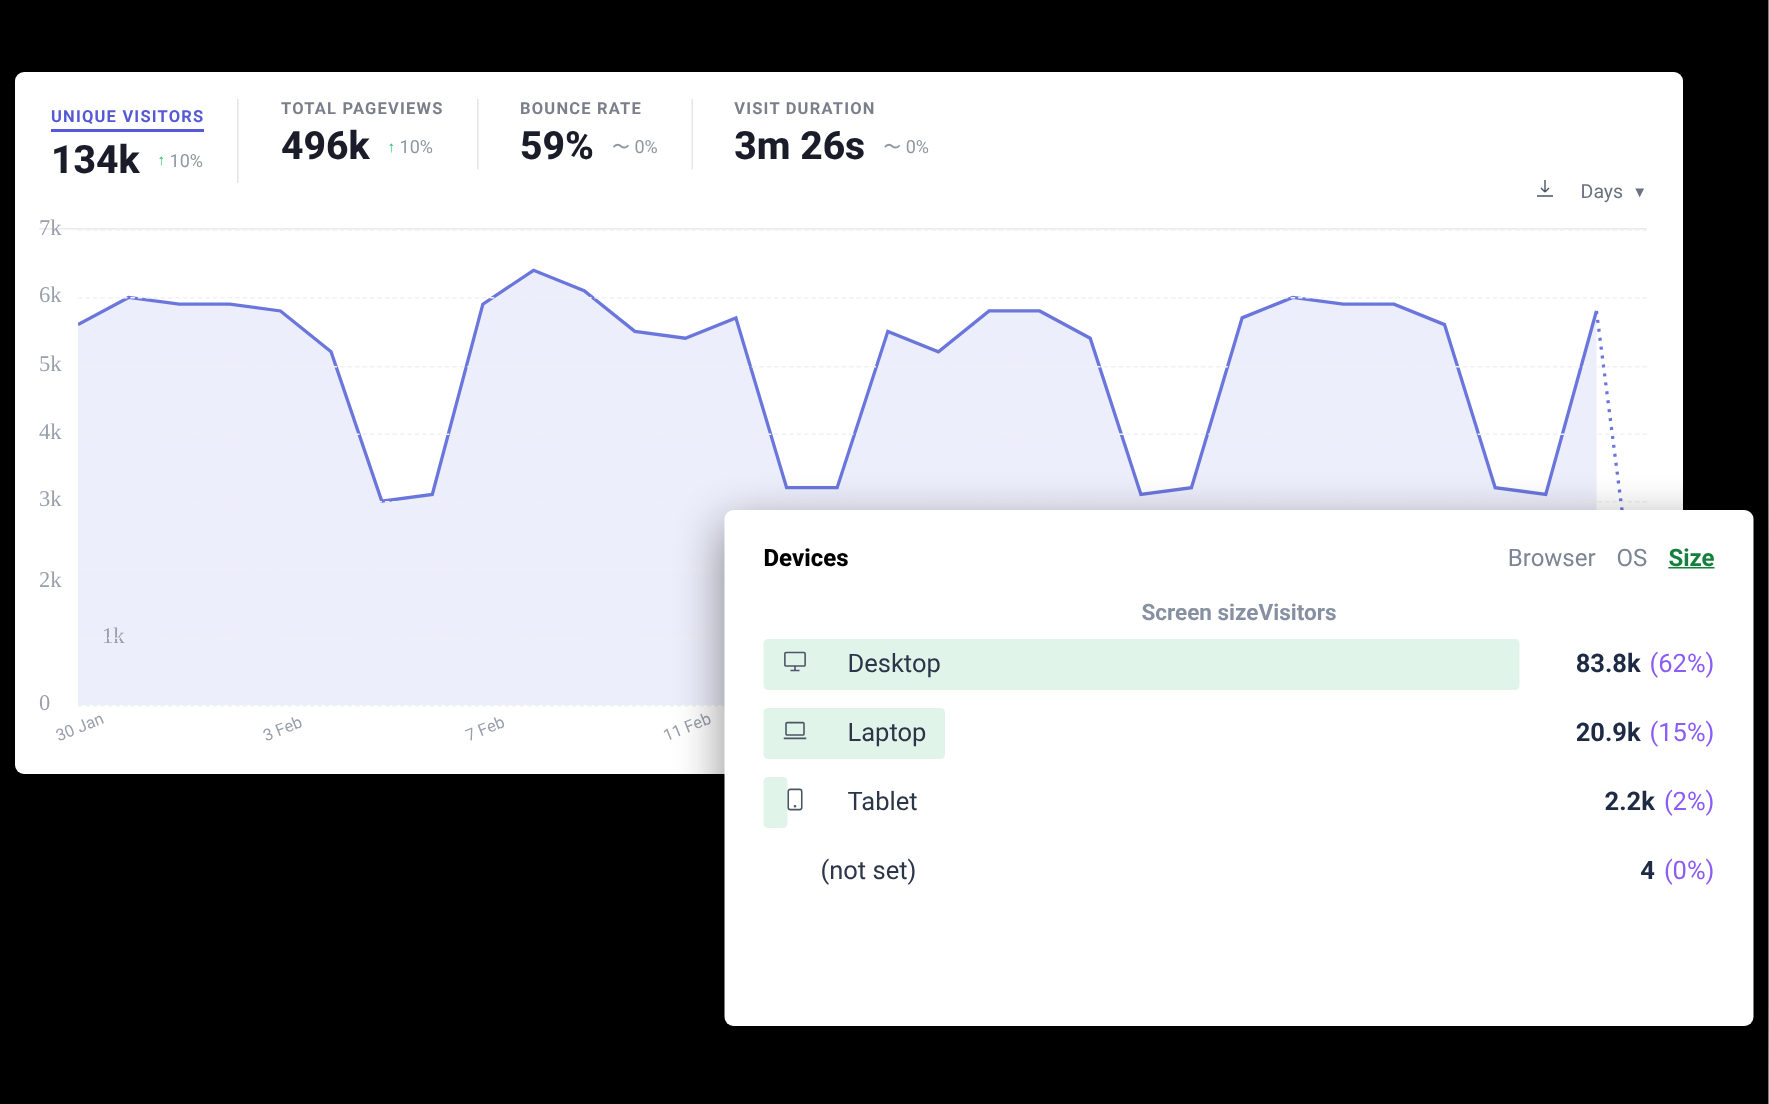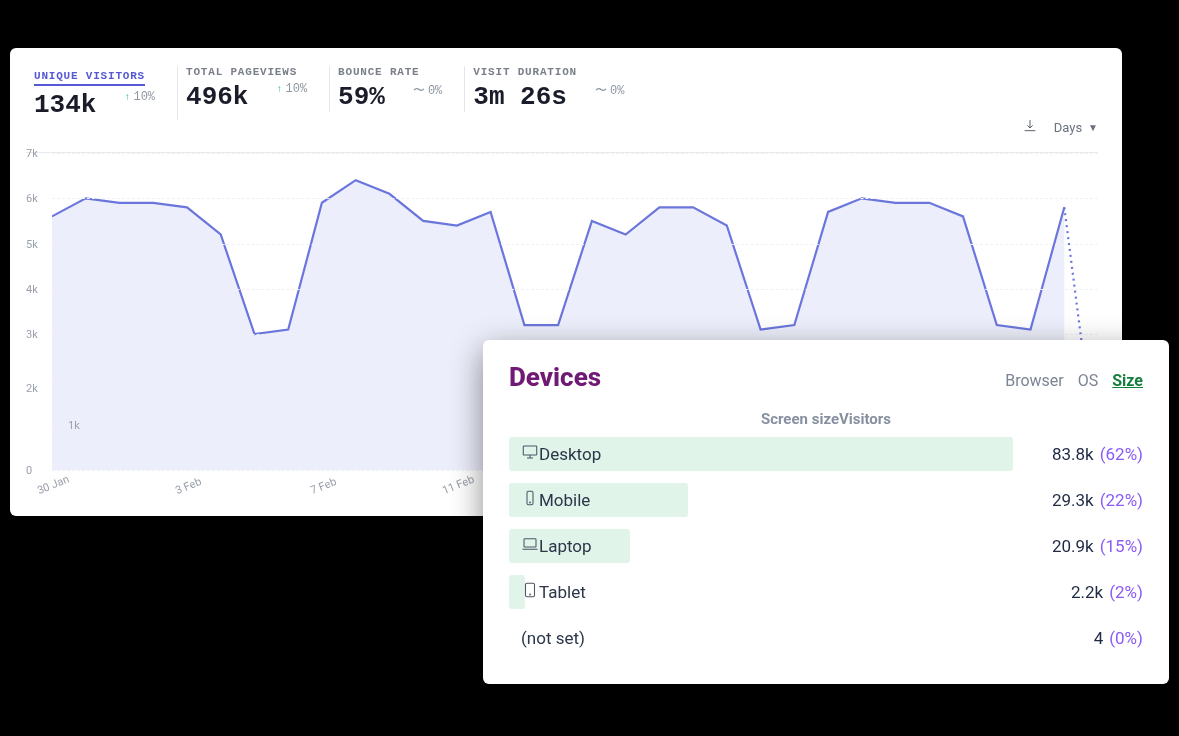--- a/index.html
+++ b/index.html
@@ -22,43 +22,42 @@
     border-radius: 6px;
     box-shadow: 0 8px 24px rgba(0,0,0,0.4);
     padding: 18px 24px 20px 24px;
   }
   .stats-row {
     display: flex;
     align-items: flex-start;
   }
   .stat {
     padding: 0 22px 0 0;
-    margin-right: 8px;
+    margin-right: 28px;
     border-right: 1px solid #e4e6eb;
-    font-family: Liberation Mono, monospace;
   }
   .stat:last-child { border-right: none; }
   .stat-label {
     font-size: 11px;
     font-weight: 700;
     letter-spacing: .8px;
     color: #7a7f8a;
     margin-bottom: 4px;
     text-transform: uppercase;
   }
   .stat-label.active {
     color: #5659d6;
     border-bottom: 2px solid #5659d6;
     display: inline-block;
     padding-bottom: 2px;
   }
   .stat-value-row {
     display: flex;
-    align-items: flex-start;
-    gap: 28px;
+    align-items: center;
+    gap: 12px;
   }
   .stat-value {
     font-size: 26px;
     font-weight: 800;
     color: #1a1d29;
   }
   .stat-change {
     font-size: 12px;
     color: #9097a1;
     display: flex;
@@ -98,23 +97,23 @@
     border-radius: 6px;
     box-shadow: 0 10px 32px rgba(0,0,0,0.45);
     padding: 22px 26px;
   }
   .devices-head {
     display: flex;
     align-items: baseline;
     justify-content: space-between;
   }
   .devices-title {
-    font-size: 26px;
+    font-size: 16px;
     font-weight: 800;
-    color: #701a75;
+    color: #000000;
   }
   .devices-tabs {
     display: flex;
     gap: 14px;
     font-size: 16px;
     color: #7c8594;
   }
   .devices-tabs .tab.active {
     color: #15803d;
     font-weight: 700;
@@ -147,41 +146,42 @@
     left: 0; top: 0; bottom: 0;
     background: #e1f4ea;
     border-radius: 3px;
     z-index: 0;
   }
   .device-bar .label {
     position: relative;
     z-index: 1;
     display: flex;
     align-items: center;
-    gap: 0;
+    gap: 26px;
     padding-left: 12px;
     font-size: 17px;
     color: #2b3648;
   }
   .device-value {
     width: 130px;
     text-align: right;
     white-space: nowrap;
     font-size: 17px;
     color: #1f2a44;
   }
-  .device-value .num { font-weight: 400; }
+  .device-value .num { font-weight: 700; }
   .device-value .pct { color: #8b5cf6; margin-left: 6px; }
 
   .y-tick {
     position: absolute;
     left: 0;
-    font-size: 11px;
+    font-size: 15px;
     color: #9aa0ab;
     transform: translateY(-50%);
+    font-family: Liberation Serif, serif;
   }
   .y-grid {
     position: absolute;
     left: 26px; right: 0;
     border-top: 1px dashed #f0f1f4;
   }
   .x-tick {
     position: absolute;
     bottom: 0;
     font-size: 11px;
@@ -305,33 +305,20 @@
                 <rect x="3" y="4" width="18" height="12" rx="1"></rect>
                 <path d="M8 20h8M12 16v4"></path>
               </svg></span>
             <span>Desktop</span>
           </div>
         </div>
         <div class="device-value"><span class="num">83.8k</span><span class="pct">(62%)</span></div>
       </div>
       <div class="device-row">
         <div class="device-bar">
-          <div class="fill" style="width: 35.5%;"></div>
-          <div class="label">
-            <span><svg class="icon-svg" width="18" height="18" viewBox="0 0 24 24">
-                <rect x="8" y="3" width="8" height="18" rx="2"></rect>
-                <circle cx="12" cy="18" r="0.5"></circle>
-              </svg></span>
-            <span>Mobile</span>
-          </div>
-        </div>
-        <div class="device-value"><span class="num">29.3k</span><span class="pct">(22%)</span></div>
-      </div>
-      <div class="device-row">
-        <div class="device-bar">
           <div class="fill" style="width: 24%;"></div>
           <div class="label">
             <span><svg class="icon-svg" width="18" height="18" viewBox="0 0 24 24">
                 <rect x="4" y="5" width="16" height="11" rx="1"></rect>
                 <path d="M2 19h20"></path>
               </svg></span>
             <span>Laptop</span>
           </div>
         </div>
         <div class="device-value"><span class="num">20.9k</span><span class="pct">(15%)</span></div>

